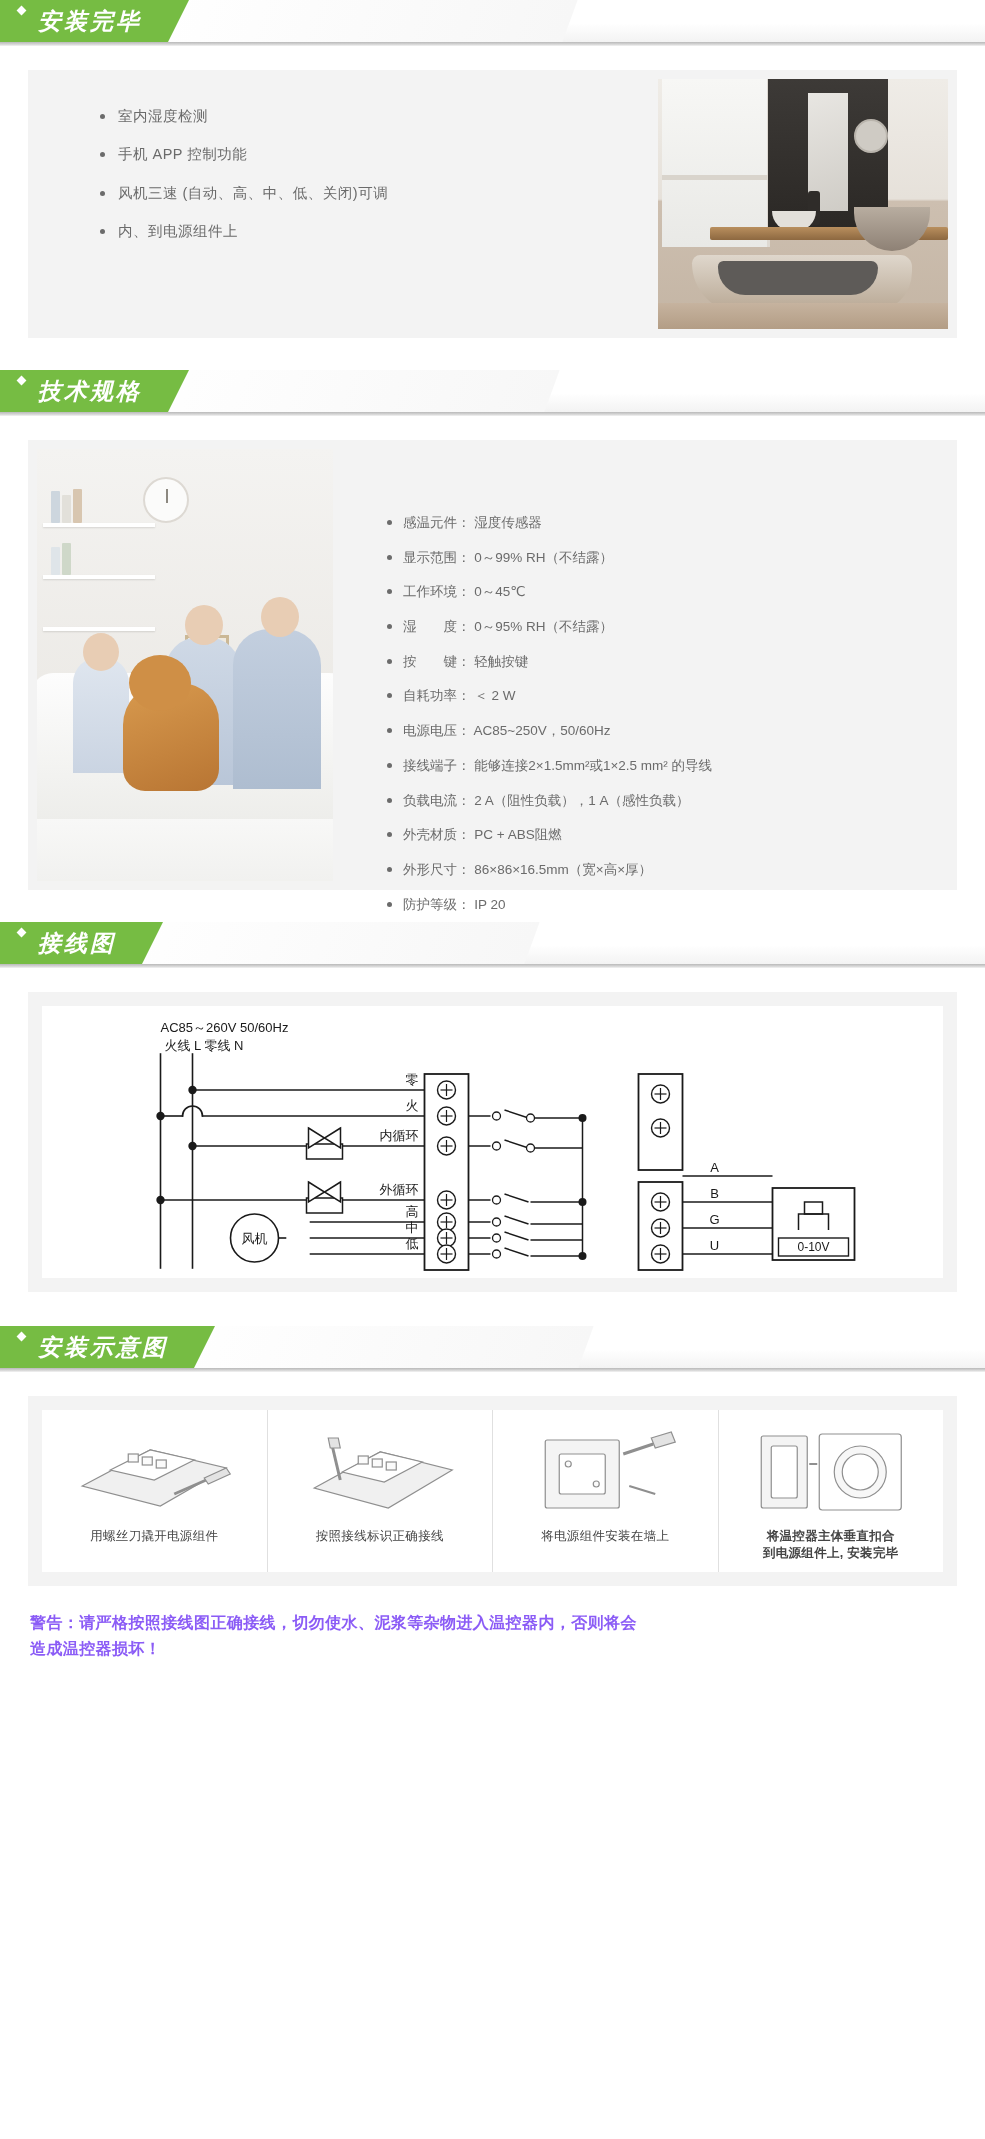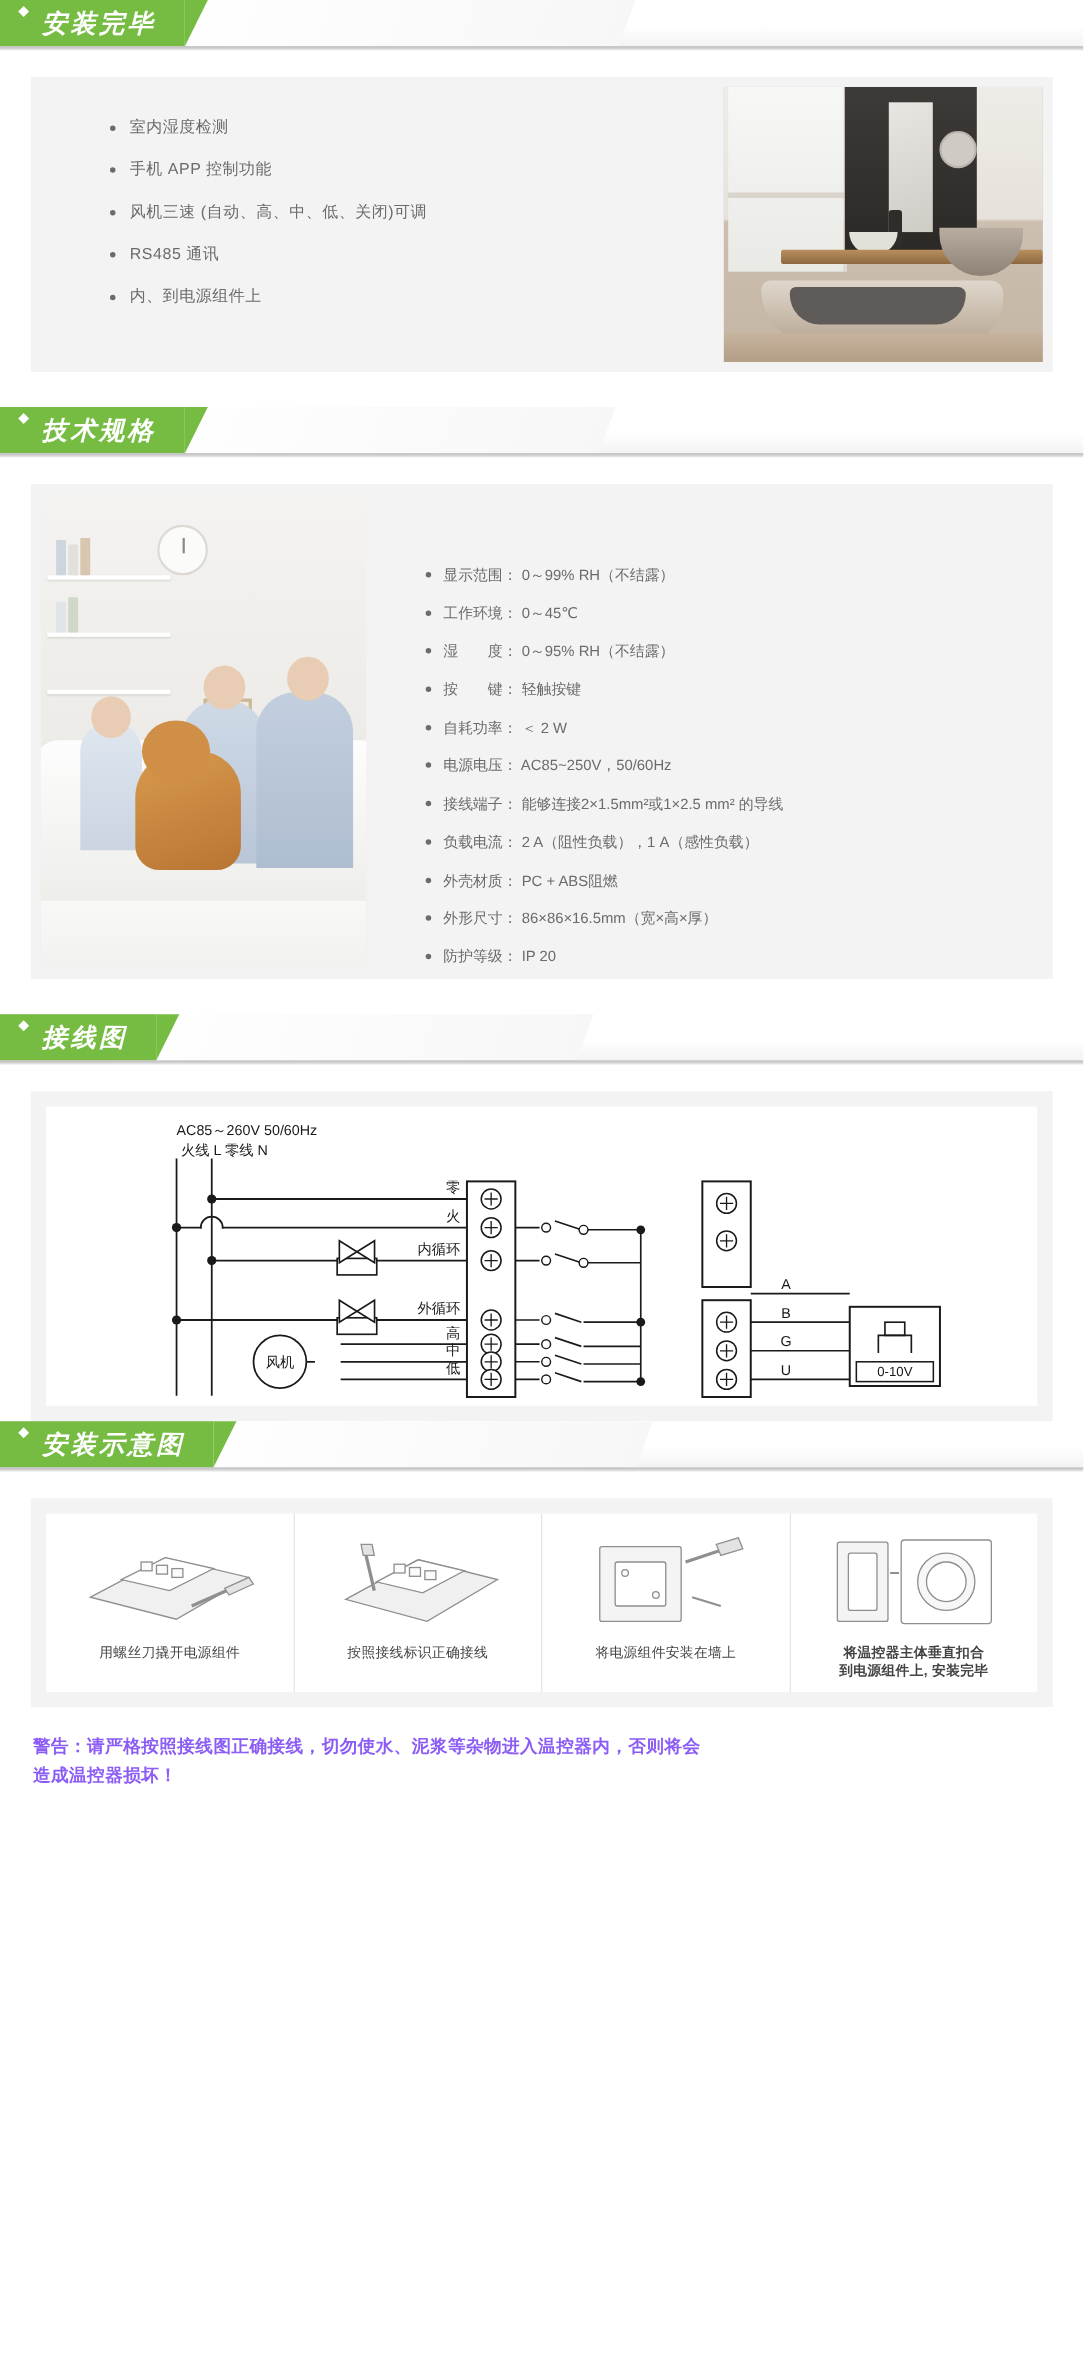--- a/index.html
+++ b/index.html
@@ -213,21 +213,20 @@
     </div>
     <div class="banner-underline"></div>
   </div>
 
   <div class="card sec1">
     <div class="txtcol">
       <ul class="bullets">
         <li>室内湿度检测</li>
         <li>手机 APP 控制功能</li>
         <li>风机三速 (自动、高、中、低、关闭)可调</li>
-        <li>RS485 通讯</li>
         <li>内、到电源组件上</li>
       </ul>
     </div>
     <div class="photo-bath">
       <div class="bath-wall"></div>
       <div class="bath-window"></div>
       <div class="bath-windowsill"></div>
       <div class="bath-dark"></div>
       <div class="bath-marble"></div>
       <div class="bath-mirror"></div>
@@ -271,20 +270,21 @@
       <div class="fam-head" style="left:148px;bottom:236px;width:38px;height:40px;"></div>
       <div class="fam-dad"></div>
       <div class="fam-head" style="left:224px;bottom:244px;width:38px;height:40px;"></div>
       <div class="fam-dog"></div>
       <div class="fam-doghead" style="position:absolute;left:92px;bottom:170px;width:62px;height:56px;border-radius:50%;background:#cf8f46;"></div>
       <div class="fam-rug"></div>
     </div>
 
     <div class="specs">
       <ul class="specs-list">
+        <li><span class="sp-key">感温元件：</span> <span class="sp-val">湿度传感器</span></li>
         <li><span class="sp-key">显示范围：</span> <span class="sp-val">0～99% RH（不结露）</span></li>
         <li><span class="sp-key">工作环境：</span> <span class="sp-val">0～45℃</span></li>
         <li><span class="sp-key">湿　　度：</span> <span class="sp-val">0～95% RH（不结露）</span></li>
         <li><span class="sp-key">按　　键：</span> <span class="sp-val">轻触按键</span></li>
         <li><span class="sp-key">自耗功率：</span> <span class="sp-val">＜ 2 W</span></li>
         <li><span class="sp-key">电源电压：</span> <span class="sp-val">AC85~250V，50/60Hz</span></li>
         <li><span class="sp-key">接线端子：</span> <span class="sp-val">能够连接2×1.5mm²或1×2.5 mm² 的导线</span></li>
         <li><span class="sp-key">负载电流：</span> <span class="sp-val">2 A（阻性负载），1 A（感性负载）</span></li>
         <li><span class="sp-key">外壳材质：</span> <span class="sp-val">PC + ABS阻燃</span></li>
         <li><span class="sp-key">外形尺寸：</span> <span class="sp-val">86×86×16.5mm（宽×高×厚）</span></li>
@@ -462,21 +462,21 @@
         <text x="376" y="226" font-size="13" text-anchor="end">中</text>
         <text x="376" y="242" font-size="13" text-anchor="end">低</text>
         <text x="672" y="166" font-size="13" text-anchor="middle">A</text>
         <text x="672" y="192" font-size="13" text-anchor="middle">B</text>
         <text x="672" y="218" font-size="13" text-anchor="middle">G</text>
         <text x="672" y="244" font-size="13" text-anchor="middle">U</text>
       </svg>
     </div>
   </div>
 
-  <div class="banner-wrap" style="">
+  <div class="banner-wrap" style="margin-top:34px;">
     <div class="banner-tail"></div>
     <div class="banner-skew" style="left:166px;width:420px;"></div>
     <div class="banner">
       <span class="diamond"></span>
       <span>安装示意图</span>
     </div>
     <div class="banner-underline"></div>
   </div>
 
   <div class="card sec4">

